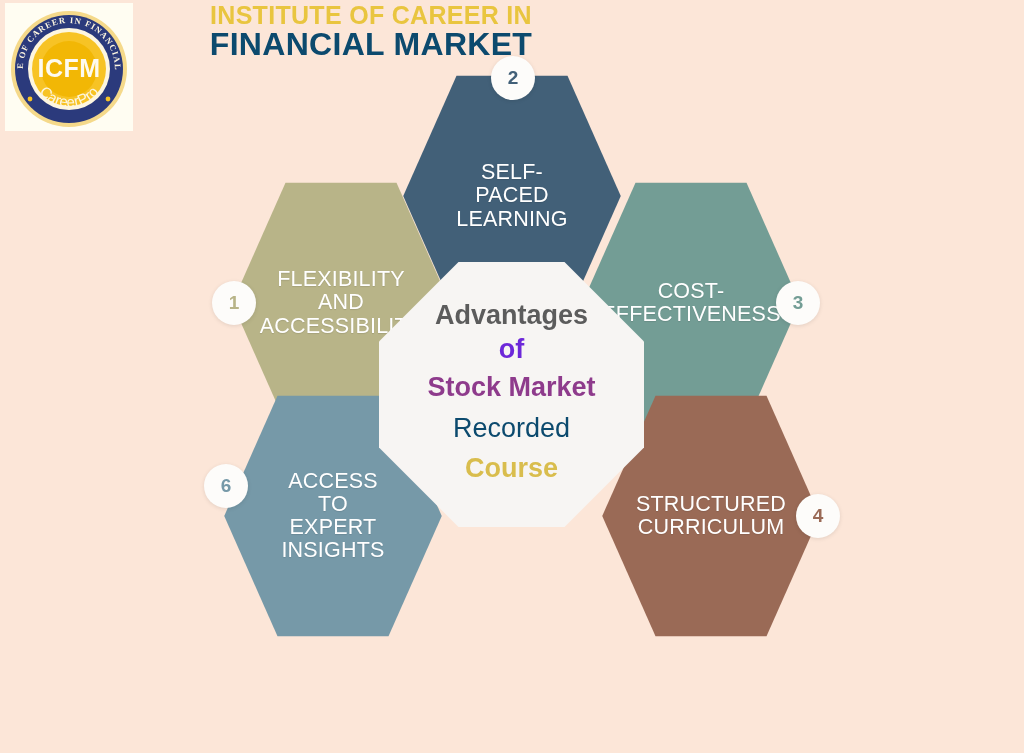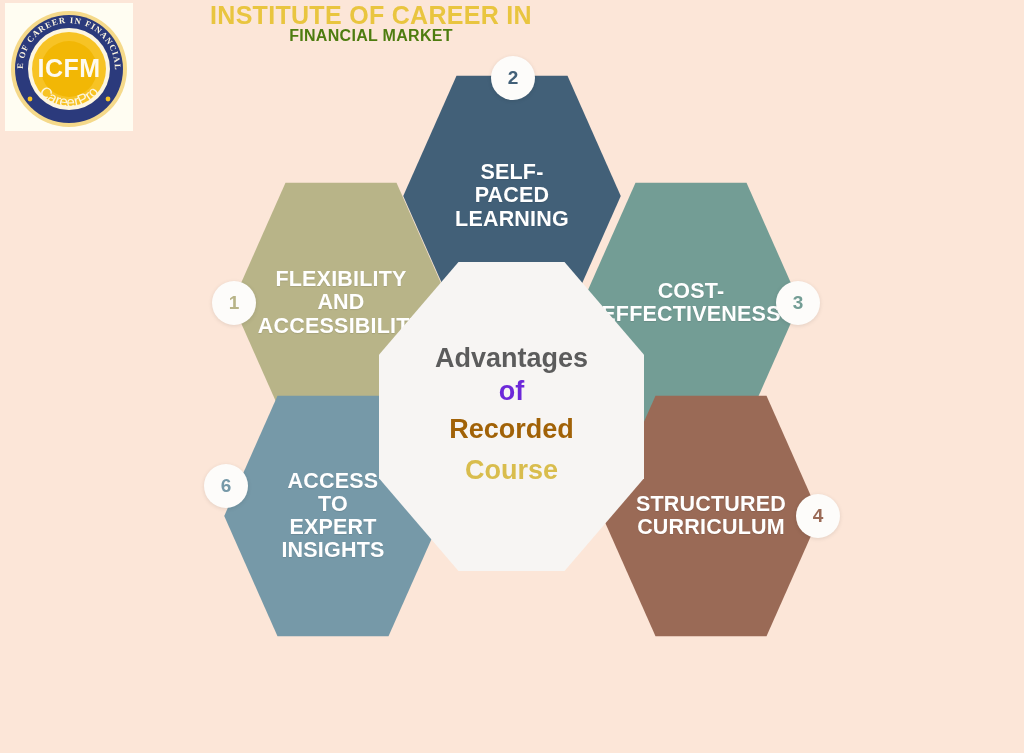--- a/index.html
+++ b/index.html
@@ -44,24 +44,24 @@
   }
   #brand-line1 {
     display: block;
     font-size: 25px;
     font-weight: bold;
     letter-spacing: 0.3px;
     color: #e9c53f;
   }
   #brand-line2 {
     display: block;
-    font-size: 16px;
+    font-size: 32px;
     font-weight: bold;
     letter-spacing: 0.3px;
-    color: #4d7c0f;
+    color: #0c4a6e;
   }
 
   
   #hex-diagram {
     position: absolute;
     left: 0;
     top: 0;
     width: 1024px;
     height: 753px;
   }
@@ -79,21 +79,21 @@
   }
   .hex-label {
     position: absolute;
     inset: 0;
     display: flex;
     align-items: center;
     justify-content: center;
     text-align: center;
     color: #ffffff;
     font-size: 21.5px;
-    font-weight: bold;
+    font-weight: normal;
     line-height: 1.08;
     letter-spacing: 0.2px;
     white-space: pre-line;
     text-shadow: 0 1px 1px rgba(0,0,0,0.10);
     padding: 0 4px;
     box-sizing: border-box;
   }
 
   .hex-badge {
     position: absolute;
@@ -109,21 +109,21 @@
     box-shadow: 0 1px 4px rgba(0,0,0,0.10);
     z-index: 5;
   }
 
   
   #center-octagon {
     position: absolute;
     left: 379px;
     top: 262px;
     width: 265px;
-    height: 309px;
+    height: 265px;
     background: #f7f5f3;
     clip-path: polygon(30% 0%, 70% 0%, 100% 30%, 100% 70%, 70% 100%, 30% 100%, 0% 70%, 0% 30%);
     border-radius: 26px;
     display: flex;
     flex-direction: column;
     align-items: center;
     justify-content: center;
     z-index: 10;
     text-align: center;
   }
@@ -140,22 +140,22 @@
     line-height: 1.35;
   }
   #center-line-stock {
     font-size: 27px;
     font-weight: bold;
     color: #8e3b8c;
     line-height: 1.5;
   }
   #center-line-recorded {
     font-size: 27px;
-    font-weight: bold;
-    color: #a16207;
+    font-weight: normal;
+    color: #0c4a6e;
     line-height: 1.5;
   }
   #center-line-course {
     font-size: 27px;
     font-weight: bold;
     color: #d9bd4d;
     line-height: 1.5;
   }
 </style>
 </head>
@@ -242,17 +242,18 @@
 EXPERT
 INSIGHTS</div>
     <div class="hex-badge" style="left: -18px; top: 76px; color: rgb(118, 153, 168);">
       <span>6</span>
     </div>
   </div>
 
   <div id="center-octagon">
     <div id="center-line-adv">Advantages</div>
     <div id="center-line-of">of</div>
+    <div id="center-line-stock">Stock Market</div>
     <div id="center-line-recorded">Recorded</div>
     <div id="center-line-course">Course</div>
   </div>
 
 </div>
 
 </body></html>

